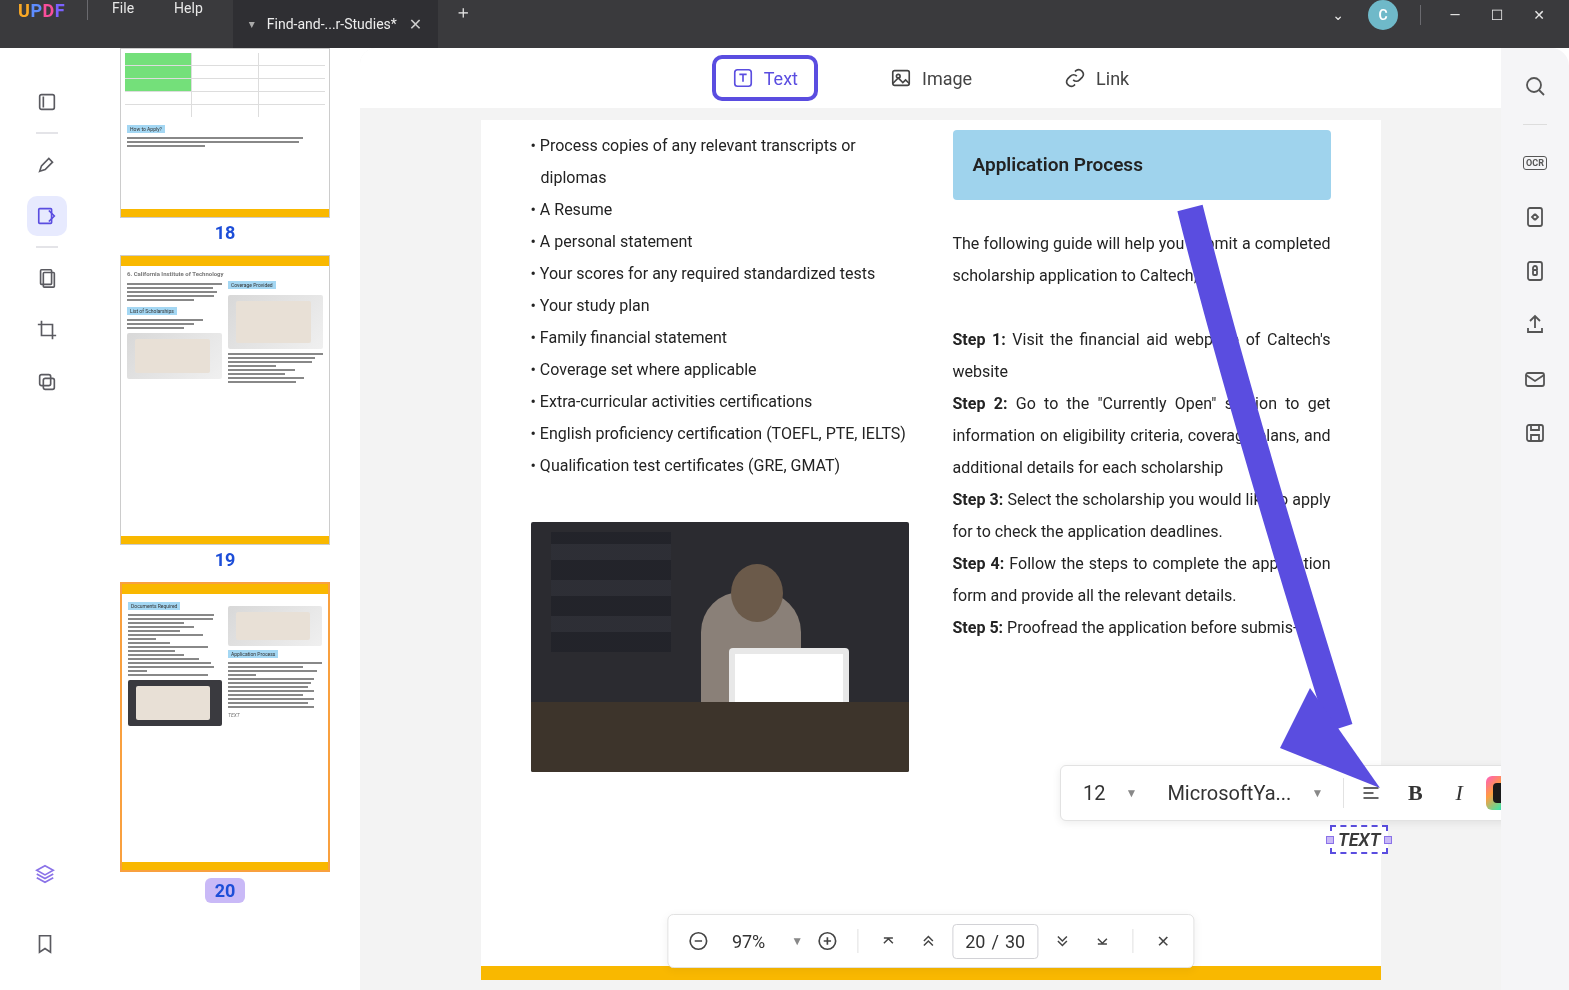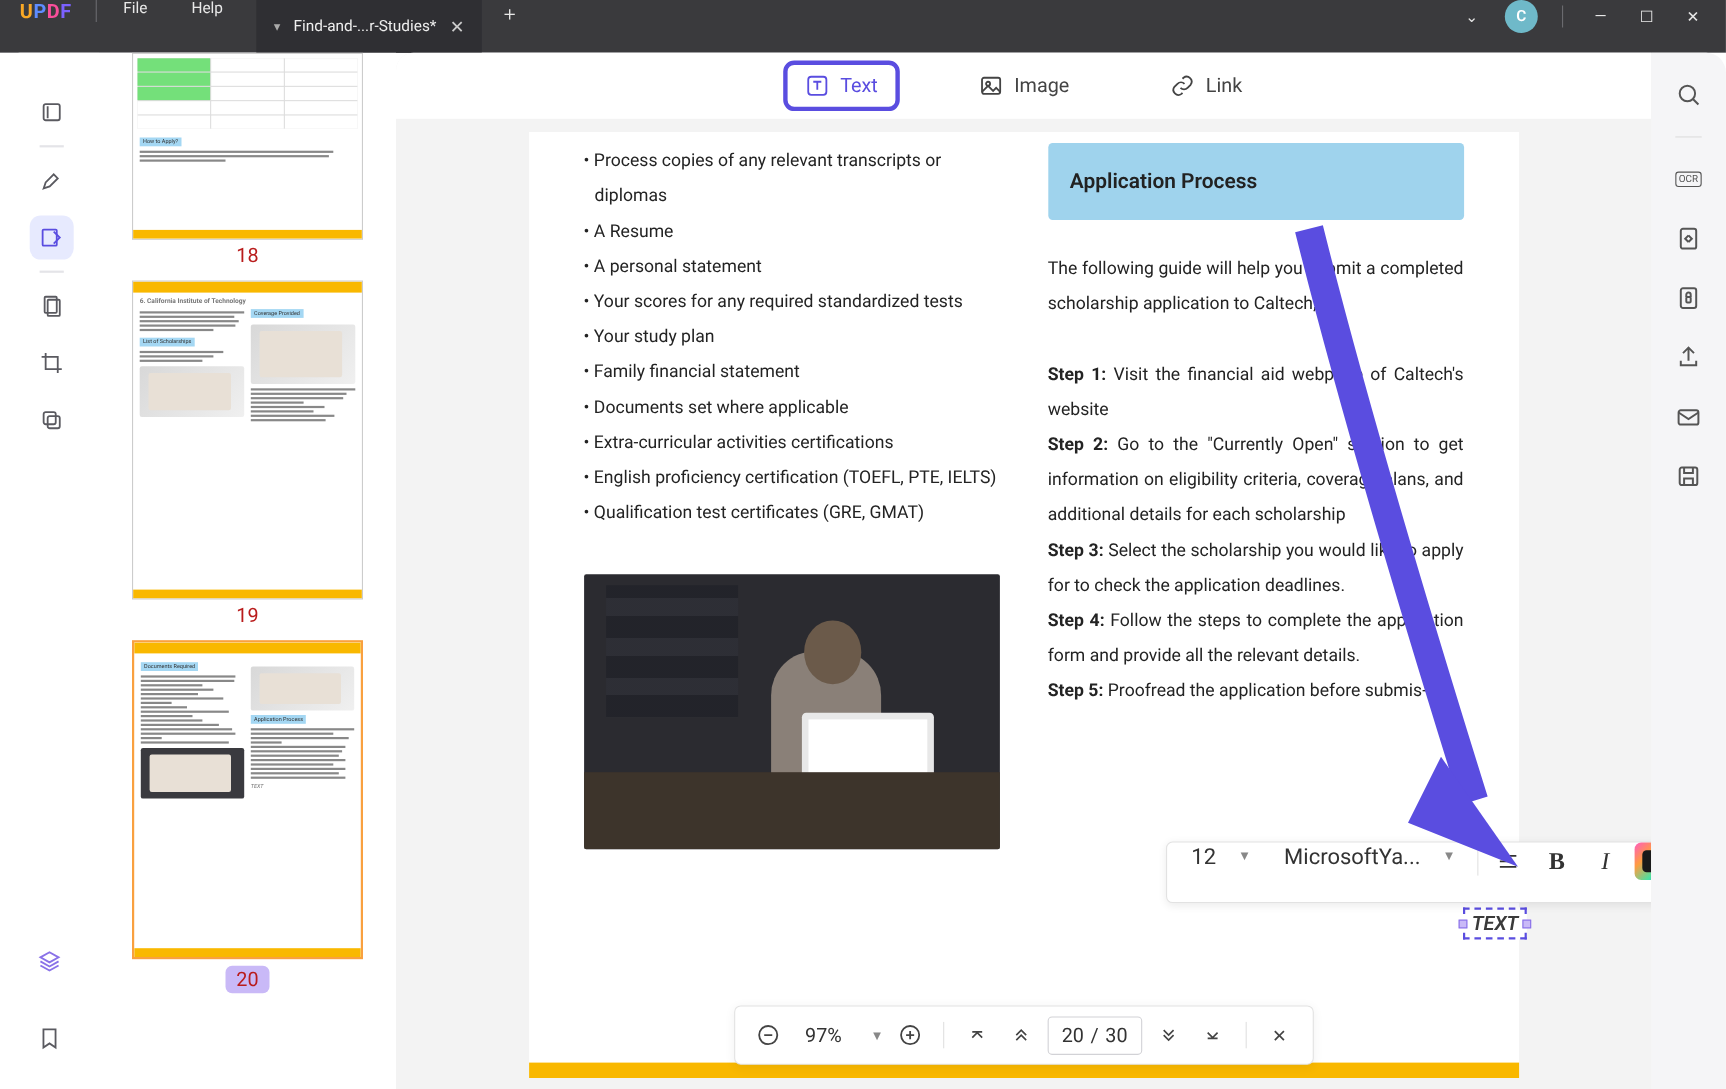--- a/index.html
+++ b/index.html
@@ -31,21 +31,21 @@
 .rail-sep { width:22px; height:2px; background:#e4e4e8; margin:4px 0; }
 .rail-bottom { position:absolute; bottom:20px; left:0; right:0; display:flex; flex-direction:column; align-items:center; gap:18px; }
 
 
 .thumbs { width: 270px; padding: 0 12px; background:#fff; overflow: hidden; display:flex; flex-direction:column; }
 .thumb { margin-bottom: 8px; }
 .thumb-page { width: 210px; background:#fff; border:1px solid #ccc; margin: 0 auto; position:relative; overflow:hidden; }
 .thumb-page.selected { border:2px solid #f9a03f; }
 .thumb-page .topbar { height:10px; background:#f9b800; }
 .thumb-page .botbar { position:absolute; bottom:0; left:0; right:0; height:8px; background:#f9b800; }
-.thumb-label { text-align:center; font-size:18px; color:#b91c1c; padding:4px; }
+.thumb-label { text-align:center; font-size:18px; color:#1d4ed8; padding:4px;font-weight:bold; }
 .thumb-label.badge { display:inline-block; background:#c9b9f7; border-radius:6px; padding: 2px 10px; margin: 6px auto; }
 .thumb-badge-wrap { text-align:center; }
 .thumb-content { font-size: 5px; color:#777; padding:4px 6px; line-height:1.2; }
 .thumb-grid { display:grid; grid-template-columns: 1fr 1fr 1fr; gap:1px; background:#ddd; }
 .thumb-grid > div { background:#fff; height:12px; }
 .thumb-grid .g1 { background:#74e07a; }
 .thumb-hl { background:#a4d7f3; display:inline-block; padding:1px 3px; font-size:5px; color:#333; margin-bottom:2px; }
 .thumb-cols { display:flex; gap:6px; margin-top:4px; }
 .thumb-cols > div { flex:1; }
 .thumb-img { width:100%; height:46px; background:linear-gradient(135deg,#d8d8d8,#f0f0f0); margin:4px 0; border-radius:2px; position:relative; }
@@ -76,21 +76,21 @@
 .doc-img .head { position:absolute; bottom:150px; left:200px; width:52px; height:58px; background:#6b5a4a; border-radius:50%; }
 .doc-img .shelves { position:absolute; top:10px; left:20px; width:120px; height:120px; background:repeating-linear-gradient(0deg,#1a1c24 0 20px,#30323b 20px 36px); opacity:.5; }
 
 .text-handle-box { position:absolute; left:970px; top:717px; }
 .text-field { border:2px dashed #5a4de0; padding:2px 6px; font-size:18px; font-weight:600; color:#3a3a3a; background:#fff; position:relative; font-style:italic; }
 .handle { position:absolute; width:8px; height:8px; background:#c9b9f7; border:1px solid #8a72e8; }
 .handle.l { left:-6px; top:50%; margin-top:-4px; }
 .handle.r { right:-6px; top:50%; margin-top:-4px; }
 
 
-.fmt-bar { position:absolute; left:700px; top:657px; height:56px; background:#fff; border:1px solid #e2e2e2; border-radius:6px; display:flex; align-items:flex-start; padding:0 12px; gap:10px; box-shadow:0 2px 8px rgba(0,0,0,.08); }
+.fmt-bar { position:absolute; left:700px; top:657px; height:56px; background:#fff; border:1px solid #e2e2e2; border-radius:6px; display:flex; align-items:center; padding:0 12px; gap:10px; box-shadow:0 2px 8px rgba(0,0,0,.08); }
 .fmt-sel { display:flex; align-items:center; gap:20px; padding:0 10px; font-size:20px; color:#333; }
 .fmt-caret { color:#888; font-size:12px; }
 .fmt-sep { width:1px; height:30px; background:#e2e2e2; }
 .fmt-btn { width:34px; height:34px; display:flex; align-items:center; justify-content:center; cursor:pointer; font-family:Georgia,serif; font-size:22px; color:#333; }
 .color-swatch { width:34px; height:34px; border-radius:6px; background:linear-gradient(135deg,#ff5cc0,#ff9c40,#4de0a0,#4d80ff); position:relative; display:flex; align-items:center; justify-content:center; }
 .color-swatch .inner { width:20px; height:20px; background:#1a1a1a; border-radius:4px; }
 
 
 .arrow-svg { position:absolute; left:700px; top:60px; width:340px; height:680px; pointer-events:none; }
 
@@ -305,21 +305,21 @@
     <div class="page-surface">
       <div class="page">
         <div class="page-columns">
           <div class="col">
             <span class="bullet">• Process copies of any relevant transcripts or diplomas</span>
             <span class="bullet">• A Resume</span>
             <span class="bullet">• A personal statement</span>
             <span class="bullet">• Your scores for any required standardized tests</span>
             <span class="bullet">• Your study plan</span>
             <span class="bullet">• Family financial statement</span>
-            <span class="bullet">• Documents set where applicable</span>
+            <span class="bullet">• Coverage set where applicable</span>
             <span class="bullet">• Extra-curricular activities certifications</span>
             <span class="bullet">• English proficiency certification (TOEFL, PTE, IELTS)</span>
             <span class="bullet">• Qualification test certificates (GRE, GMAT)</span>
             <div class="doc-img">
               <div class="shelves"></div>
               <div class="person"></div>
                 <div class="head"></div>
               <div class="laptop"></div>
               <div class="desk"></div>
             </div>
@@ -429,21 +429,21 @@
 
   <div class="right-rail">
     <div class="rr-icon">
         <svg width="24" height="24" viewBox="0 0 24 24" fill="none" stroke="currentColor" stroke-width="1.8">
           <circle cx="11" cy="11" r="7"></circle>
           <path d="M21 21l-5-5"></path>
         </svg>
       </div>
     <div class="rr-sep"></div>
     <div class="rr-icon">
-        <div style="border:1.6px solid currentColor;border-radius:3px;padding:1px 2px;font-size:9px;font-weight:400;">OCR</div>
+        <div style="border:1.6px solid currentColor;border-radius:3px;padding:1px 2px;font-size:9px;font-weight:700;">OCR</div>
       </div>
     <div class="rr-icon">
         <svg width="24" height="24" viewBox="0 0 24 24" fill="none" stroke="currentColor" stroke-width="1.8">
           <rect x="5" y="3" width="14" height="18" rx="2"></rect>
           <path d="M9 12l3-3 3 3M9 12l3 3 3-3" transform="rotate(90 12 12)"></path>
         </svg>
       </div>
     <div class="rr-icon">
         <svg width="24" height="24" viewBox="0 0 24 24" fill="none" stroke="currentColor" stroke-width="1.8">
           <rect x="5" y="3" width="14" height="18" rx="2"></rect>

